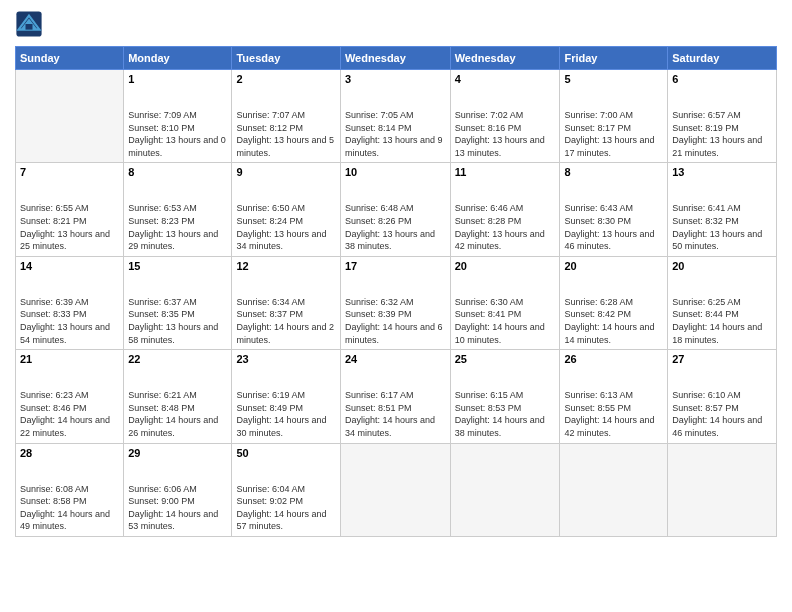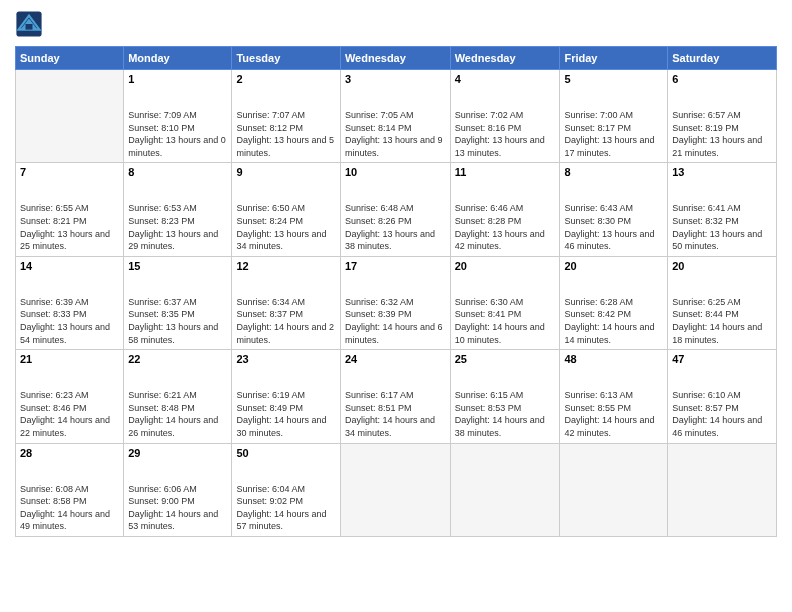--- a/index.html
+++ b/index.html
@@ -227,25 +227,25 @@
           </td>
           <td>
             <span class="day-num">24</span>
             <div class="day-info">Sunrise: 6:17 AM<br>Sunset: 8:51 PM<br>Daylight: 14 hours and 34 minutes.</div>
           </td>
           <td>
             <span class="day-num">25</span>
             <div class="day-info">Sunrise: 6:15 AM<br>Sunset: 8:53 PM<br>Daylight: 14 hours and 38 minutes.</div>
           </td>
           <td>
-            <span class="day-num">48</span>
+            <span class="day-num">26</span>
             <div class="day-info">Sunrise: 6:13 AM<br>Sunset: 8:55 PM<br>Daylight: 14 hours and 42 minutes.</div>
           </td>
           <td>
-            <span class="day-num">47</span>
+            <span class="day-num">27</span>
             <div class="day-info">Sunrise: 6:10 AM<br>Sunset: 8:57 PM<br>Daylight: 14 hours and 46 minutes.</div>
           </td>
         </tr>
         <tr>
           <td>
             <span class="day-num">28</span>
             <div class="day-info">Sunrise: 6:08 AM<br>Sunset: 8:58 PM<br>Daylight: 14 hours and 49 minutes.</div>
           </td>
           <td>
             <span class="day-num">29</span>

